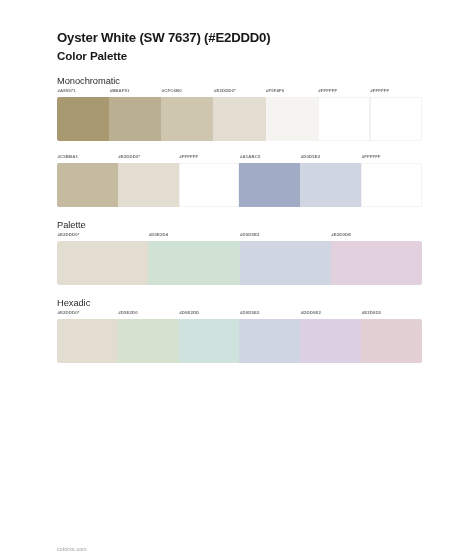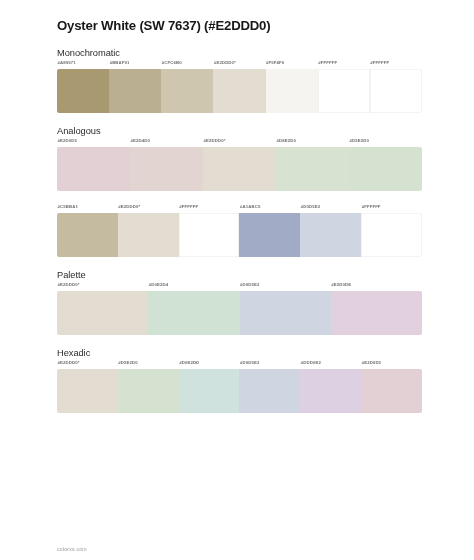--- a/index.html
+++ b/index.html
@@ -11,21 +11,21 @@
     height: 560px;
     background: #ffffff;
     font-family: "Liberation Sans", sans-serif;
     color: #1b1b1b;
     overflow: hidden;
   }
   .page {
     width: 474px;
     height: 560px;
     box-sizing: border-box;
-    padding: 18px 52px 0 57px;
+    padding: 30px 52px 0 57px;
     position: relative;
     border-radius: 16px;
   }
   .title {
     font-size: 13.2px;
     font-weight: bold;
     letter-spacing: -0.2px;
     line-height: 1.25;
     margin: 0;
     color: #17181a;
@@ -83,20 +83,21 @@
     color: #9a9a9d;
     letter-spacing: 0.2px;
   }
 </style>
 </head>
 <body>
 
 <div class="page">
 
   <h1 class="title">Oyster White (SW 7637) (#E2DDD0)</h1>
+  <h2 class="subtitle">Color Palette</h2>
 
   <div id="sections-root">
       <div class="section">
         <div class="section-title">Monochromatic</div>
         <div class="labels">
           <div class="label" style="width: 52.1429px;">#A89971</div>
           <div class="label" style="width: 52.1429px;">#BBAF91</div>
           <div class="label" style="width: 52.1429px;">#CFC6B0</div>
           <div class="label" style="width: 52.1429px;">#E2DDD0*</div>
           <div class="label" style="width: 52.1429px;">#F5F4F0</div>
@@ -104,37 +105,20 @@
           <div class="label" style="width: 52.1429px;">#FFFFFF</div>
         </div>
         <div class="swatches">
           <div class="swatch" title="#A89971" style="width: 52.1429px; background: rgb(168, 153, 113);"></div>
           <div class="swatch" title="#BBAF91" style="width: 52.1429px; background: rgb(187, 175, 145);"></div>
           <div class="swatch" title="#CFC6B0" style="width: 52.1429px; background: rgb(207, 198, 176);"></div>
           <div class="swatch" title="#E2DDD0*" style="width: 52.1429px; background: rgb(226, 221, 208);"></div>
           <div class="swatch" title="#F5F4F0" style="width: 52.1429px; background: rgb(245, 244, 240);"></div>
           <div class="swatch is-white" title="#FFFFFF" style="width: 52.1429px; background: rgb(255, 255, 255);"></div>
           <div class="swatch is-white" title="#FFFFFF" style="width: 52.1429px; background: rgb(255, 255, 255);"></div>
-        </div>
-      </div>
-      <div class="section">
-        <div class="section-title">Analogous</div>
-        <div class="labels">
-          <div class="label" style="width: 73px;">#E2D0D5</div>
-          <div class="label" style="width: 73px;">#E2D4D0</div>
-          <div class="label" style="width: 73px;">#E2DDD0*</div>
-          <div class="label" style="width: 73px;">#D8E2D0</div>
-          <div class="label" style="width: 73px;">#D5E2D0</div>
-        </div>
-        <div class="swatches">
-          <div class="swatch" title="#E2D0D5" style="width: 73px; background: rgb(226, 208, 213);"></div>
-          <div class="swatch" title="#E2D4D0" style="width: 73px; background: rgb(226, 212, 208);"></div>
-          <div class="swatch" title="#E2DDD0*" style="width: 73px; background: rgb(226, 221, 208);"></div>
-          <div class="swatch" title="#D8E2D0" style="width: 73px; background: rgb(216, 226, 208);"></div>
-          <div class="swatch" title="#D5E2D0" style="width: 73px; background: rgb(213, 226, 208);"></div>
         </div>
       </div>
       <div class="section">
         <div class="labels">
           <div class="label" style="width: 60.8333px;">#C5BBA1</div>
           <div class="label" style="width: 60.8333px;">#E2DDD0*</div>
           <div class="label" style="width: 60.8333px;">#FFFFFF</div>
           <div class="label" style="width: 60.8333px;">#A1ABC5</div>
           <div class="label" style="width: 60.8333px;">#D0D5E2</div>
           <div class="label" style="width: 60.8333px;">#FFFFFF</div>

